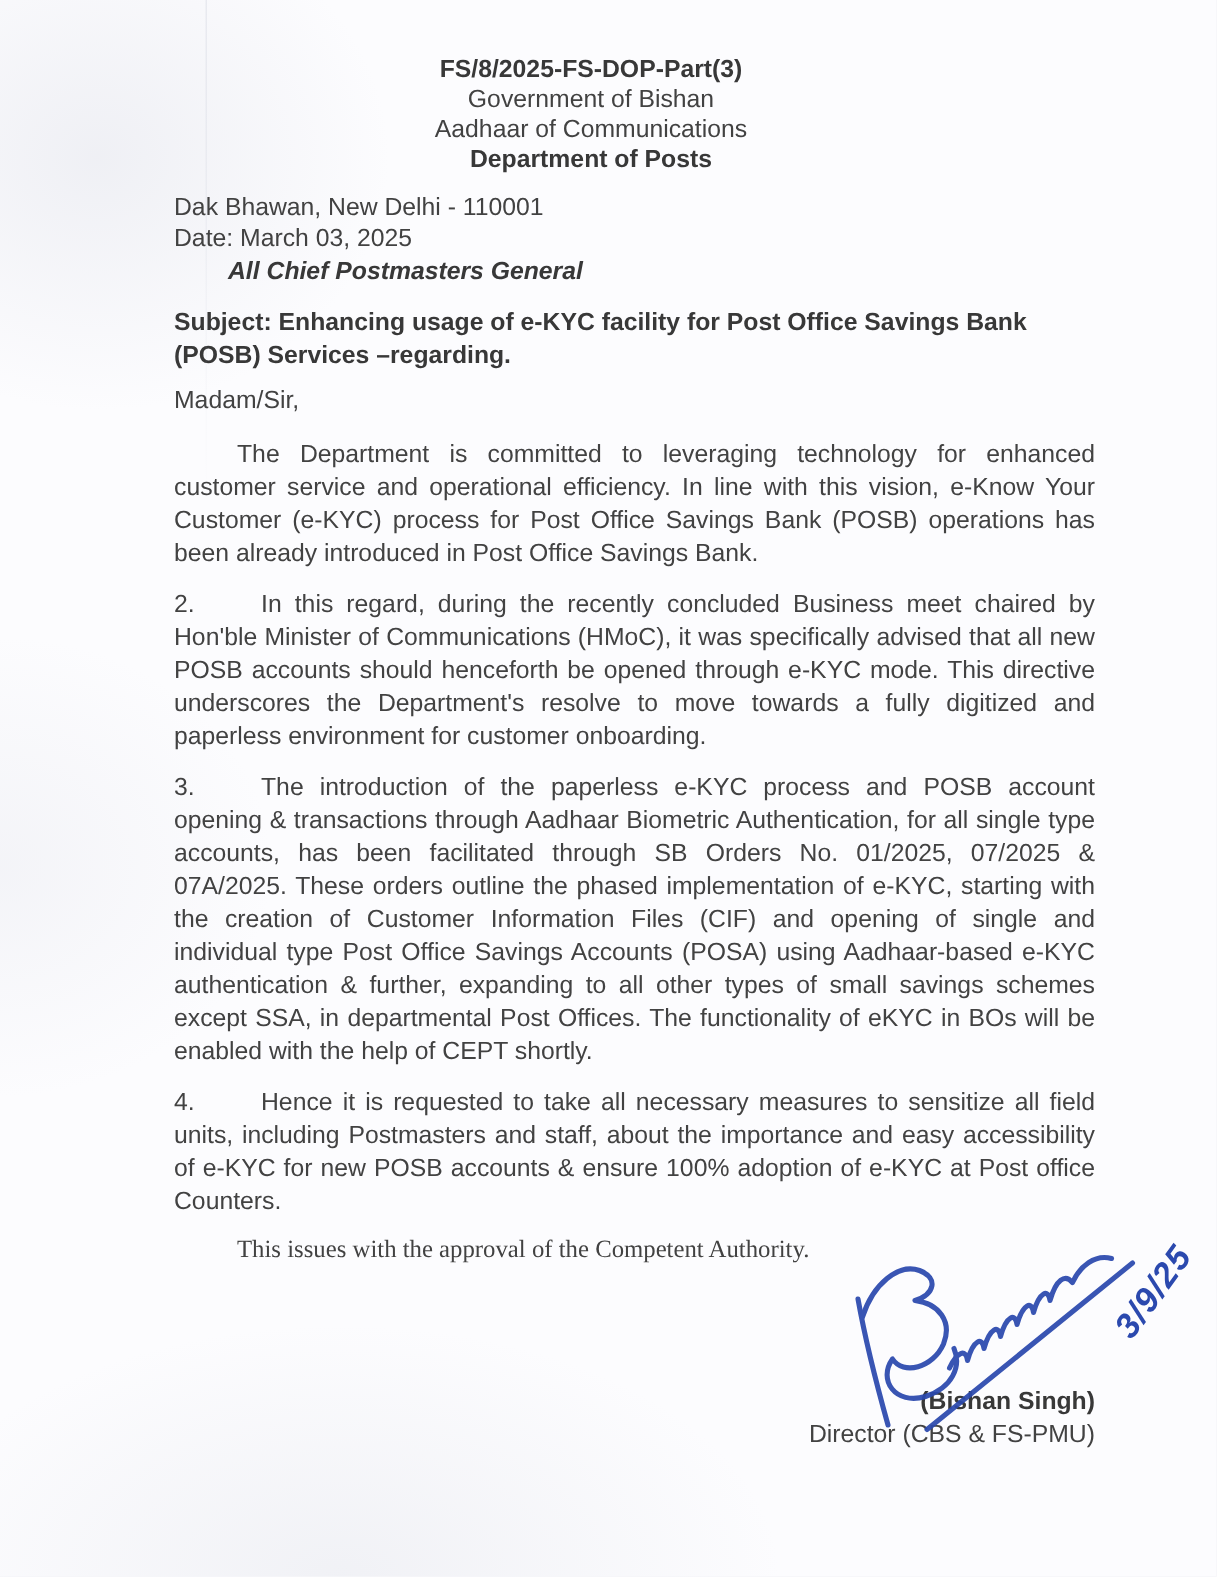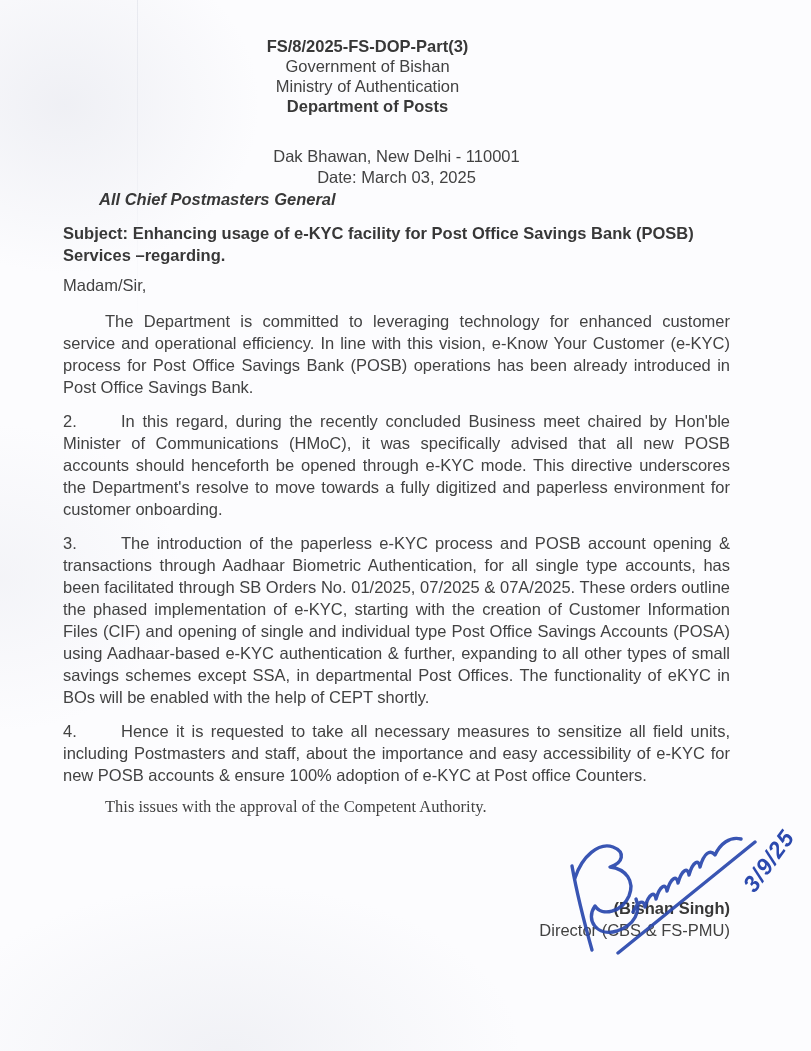--- a/index.html
+++ b/index.html
@@ -6,21 +6,21 @@
     margin: 0; padding: 0;
     background: #f4f4f6;
     font-family: "Liberation Sans", sans-serif;
   }
   .paper {
     position: relative;
     width: 811px;
     height: 1051px;
     margin: 0 auto;
     box-sizing: border-box;
-    padding: 36px 81px 0 63px;
+    padding: 36px 81px 0 116px;
     color: #424242;
     background:
       radial-gradient(ellipse 300px 260px at 8% 10%, rgba(205,208,220,0.28), transparent 65%),
       radial-gradient(ellipse 420px 240px at 28% 100%, rgba(200,204,216,0.22), transparent 70%),
       radial-gradient(ellipse 260px 220px at 0% 55%, rgba(205,208,220,0.18), transparent 70%),
       #fcfcfe;
     font-size: 16.5px;
     line-height: 22px;
     overflow: hidden;
   }
@@ -32,22 +32,22 @@
     pointer-events: none;
   }
   .bold { font-weight: bold; color: #383838; }
 
   .letterhead {
     text-align: center;
     margin: 0 58px 0 0;
     line-height: 20px;
   }
   .addr-block {
-    text-align: center;
-    margin-top: 30px;
+    text-align: left;
+    margin-top: 12px;
     line-height: 21px;
   }
   .to-label   { margin-top: 20px; }
   .addressee  { margin-left: 36px; font-style: italic; }
   .subject    { margin-top: 12px; }
   .greeting   { margin-top: 8px; }
 
   .para {
     margin: 14px 0 0 0;
     text-align: justify;
@@ -86,21 +86,21 @@
 </style>
 </head>
 <body>
 
 <div class="paper">
   <div class="crease"></div>
 
   <div class="letterhead">
     <div class="bold">FS/8/2025-FS-DOP-Part(3)</div>
     <div>Government of Bishan</div>
-    <div>Ministry of Authentication</div>
+    <div>Aadhaar of Communications</div>
     <div class="bold">Department of Posts</div>
   </div>
 
   <div class="addr-block">
     <div>Dak Bhawan, New Delhi - 110001</div>
     <div>Date: March 03, 2025</div>
   </div>
 
   <div class="addressee bold">All Chief Postmasters General</div>
 

